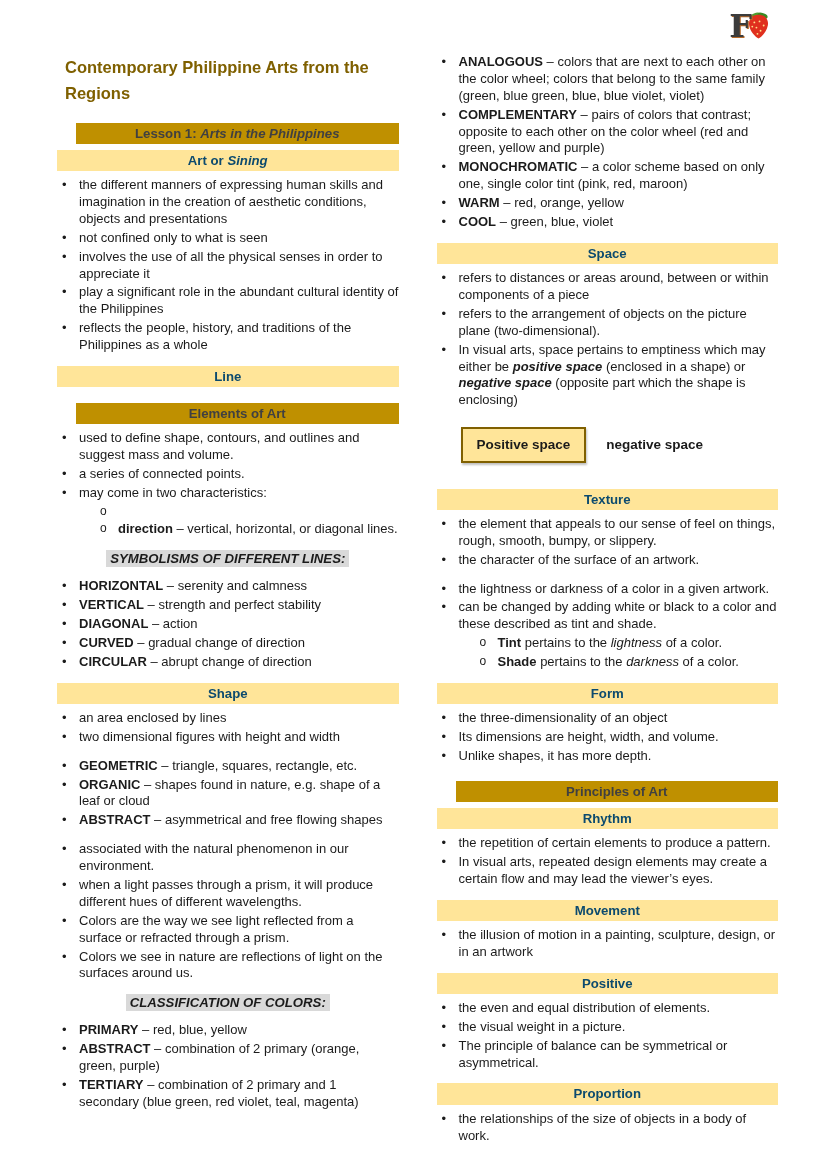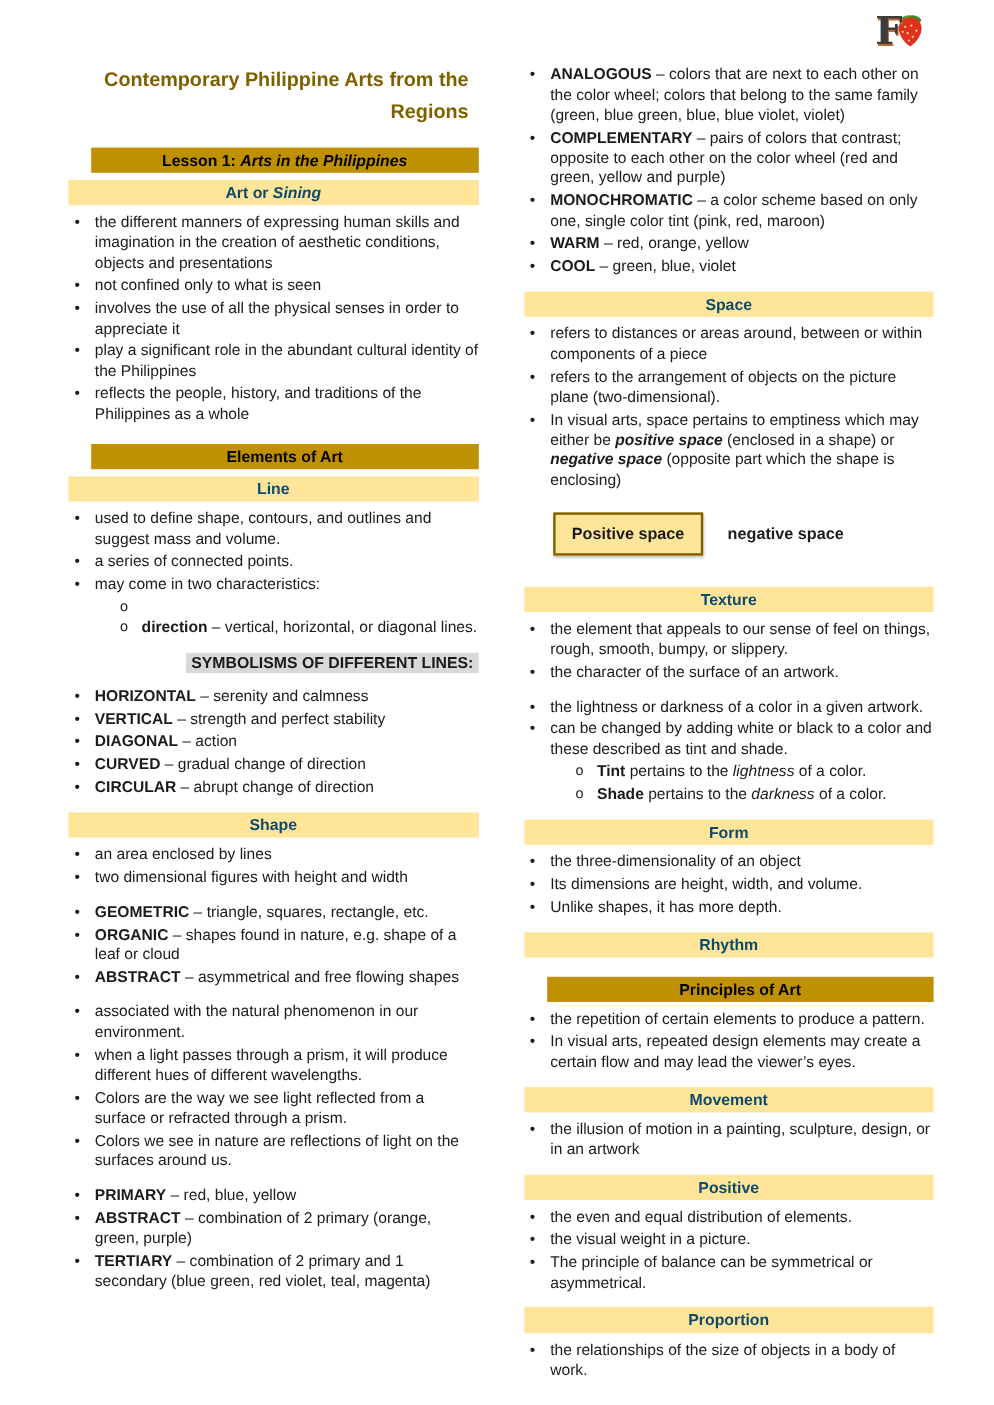--- a/index.html
+++ b/index.html
@@ -16,32 +16,32 @@
     color:#3c3c3c; line-height:1; margin-right:-7px; z-index:1;
     text-shadow:1px 1px 0 #b86b2a;
   }
   .page { display:flex; gap:38px; padding:54px 50px 40px 57px; }
   .col { flex:1; min-width:0; }
 
   .b { font-weight:bold; }
   .i { font-style:italic; }
 
   .doc-title {
-    text-align:right; font-weight:bold; font-size:16.5px;
+    text-align:left; font-weight:bold; font-size:16.5px;
     color:#7f6000; line-height:1.6; margin:0 8px 16px;
   }
   .banner {
     text-align:center; font-weight:bold; font-size:13.2px;
     padding:2px 4px; margin:6px 0 6px;
   }
-  .banner-dark { background:#bf9000; color:#000000; margin-top:16px;margin-left:19px; }
+  .banner-dark { background:#bf9000; color:#404040; margin-top:16px;margin-left:19px; }
   .banner-dark + .banner-light { margin-top:6px; }
   .banner-light { background:#ffe599; color:#0c4a6e; }
 
-  .center-head { text-align:right; margin:12px 0 10px; }
+  .center-head { text-align:center; margin:12px 0 10px;font-style:italic; }
   .center-head .hl {
     background:#d9d9d9; font-weight:bold; padding:1px 4px; font-size:13.2px;
   }
 
   .list { margin:0 0 12px; }
   .li { display:flex; padding-left:5px; margin-bottom:2px; }
   .li .marker { flex:0 0 17px; }
   .li.lv2 { padding-left:43px; }
   .li.lv2 .marker { flex:0 0 18px; font-size:12px; }
   .li .txt { flex:1; }
@@ -92,22 +92,22 @@
         </div>
         <div class="li">
           <span class="marker">•</span>
           <span class="txt"><span>play a significant role in the abundant cultural identity of the Philippines</span></span>
         </div>
         <div class="li">
           <span class="marker">•</span>
           <span class="txt"><span>reflects the people, history, and traditions of the Philippines as a whole</span></span>
         </div>
       </div>
+      <div class="banner banner-light"><span class="b">Line</span></div>
       <div class="banner banner-dark"><span class="b">Elements of Art</span></div>
-      <div class="banner banner-light"><span class="b">Line</span></div>
       <div class="list">
         <div class="li">
           <span class="marker">•</span>
           <span class="txt"><span>used to define shape, contours, and outlines and suggest mass and volume.</span></span>
         </div>
         <div class="li">
           <span class="marker">•</span>
           <span class="txt"><span>a series of connected points.</span></span>
         </div>
         <div class="li">
@@ -181,20 +181,21 @@
         </div>
         <div class="li">
           <span class="marker">•</span>
           <span class="txt"><span>Colors are the way we see light reflected from a surface or refracted through a prism.</span></span>
         </div>
         <div class="li">
           <span class="marker">•</span>
           <span class="txt"><span>Colors we see in nature are reflections of light on the surfaces around us.</span></span>
         </div>
       </div>
+      <div class="center-head"><span class="hl"><span class="b">CLASSIFICATION OF COLORS:</span></span></div>
       <div class="list">
         <div class="li">
           <span class="marker">•</span>
           <span class="txt"><span class="b">PRIMARY</span><span> – red, blue, yellow</span></span>
         </div>
         <div class="li">
           <span class="marker">•</span>
           <span class="txt"><span class="b">ABSTRACT</span><span> – combination of 2 primary (orange, green, purple)</span></span>
         </div>
         <div class="li">
@@ -282,22 +283,22 @@
         </div>
         <div class="li">
           <span class="marker">•</span>
           <span class="txt"><span>Its dimensions are height, width, and volume.</span></span>
         </div>
         <div class="li">
           <span class="marker">•</span>
           <span class="txt"><span>Unlike shapes, it has more depth.</span></span>
         </div>
       </div>
+      <div class="banner banner-dark"><span class="b">Principles of Art</span></div>
       <div class="banner banner-light"><span class="b">Rhythm</span></div>
-      <div class="banner banner-dark"><span class="b">Principles of Art</span></div>
       <div class="list">
         <div class="li">
           <span class="marker">•</span>
           <span class="txt"><span>the repetition of certain elements to produce a pattern.</span></span>
         </div>
         <div class="li">
           <span class="marker">•</span>
           <span class="txt"><span>In visual arts, repeated design elements may create a certain flow and may lead the viewer’s eyes.</span></span>
         </div>
       </div>

